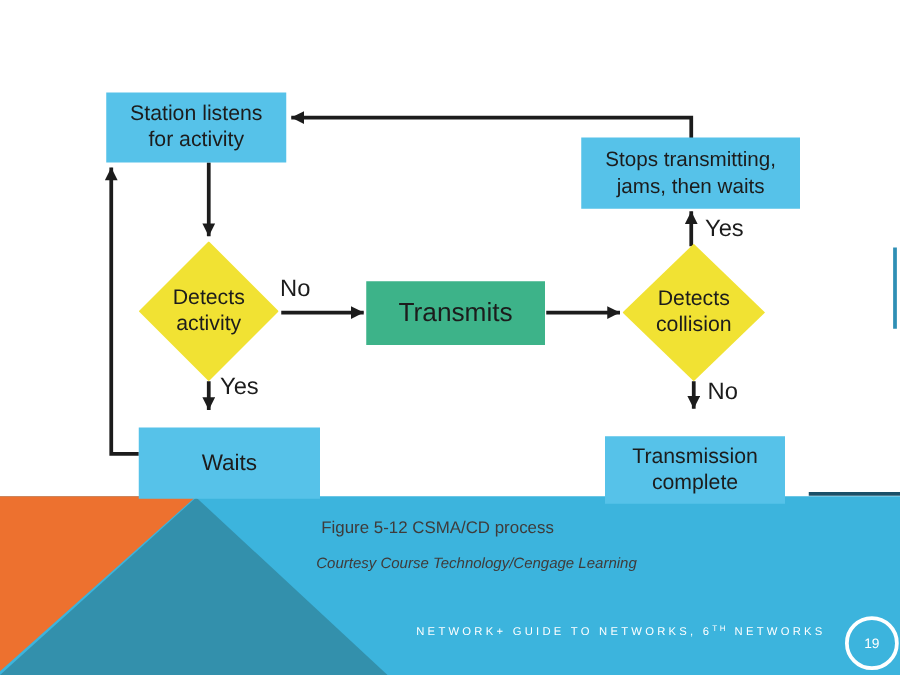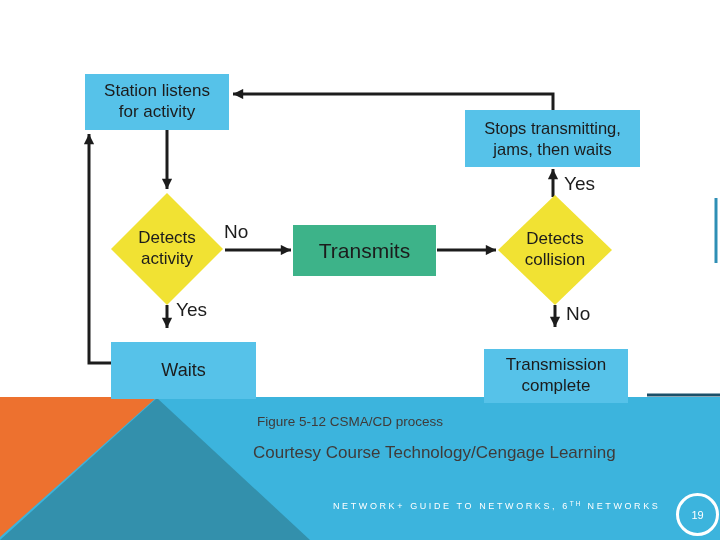--- a/index.html
+++ b/index.html
@@ -28,21 +28,21 @@
   
   #band{
     position:absolute;left:0;top:397px;width:720px;height:143px;
     background:var(--band);z-index:1;
   }
   #caption{
     position:absolute;left:257px;top:414px;font-size:13.5px;
     color:var(--caption-text);z-index:3;
   }
   #credit{
-    position:absolute;left:253px;top:443px;font-size:17px;
+    position:absolute;left:253px;top:443px;font-size:12px;font-style:italic;
     color:var(--caption-text);z-index:3;
   }
   #footer-line{
     position:absolute;left:333px;top:500px;font-size:9px;letter-spacing:2.6px;
     color:var(--footer-text);z-index:3;white-space:nowrap;
   }
   #footer-line sup{font-size:6.5px;letter-spacing:2px;vertical-align:3px;}
   #page-circle{
     position:absolute;left:676px;top:493px;width:37px;height:37px;
     border:3px solid var(--footer-text);border-radius:50%;

